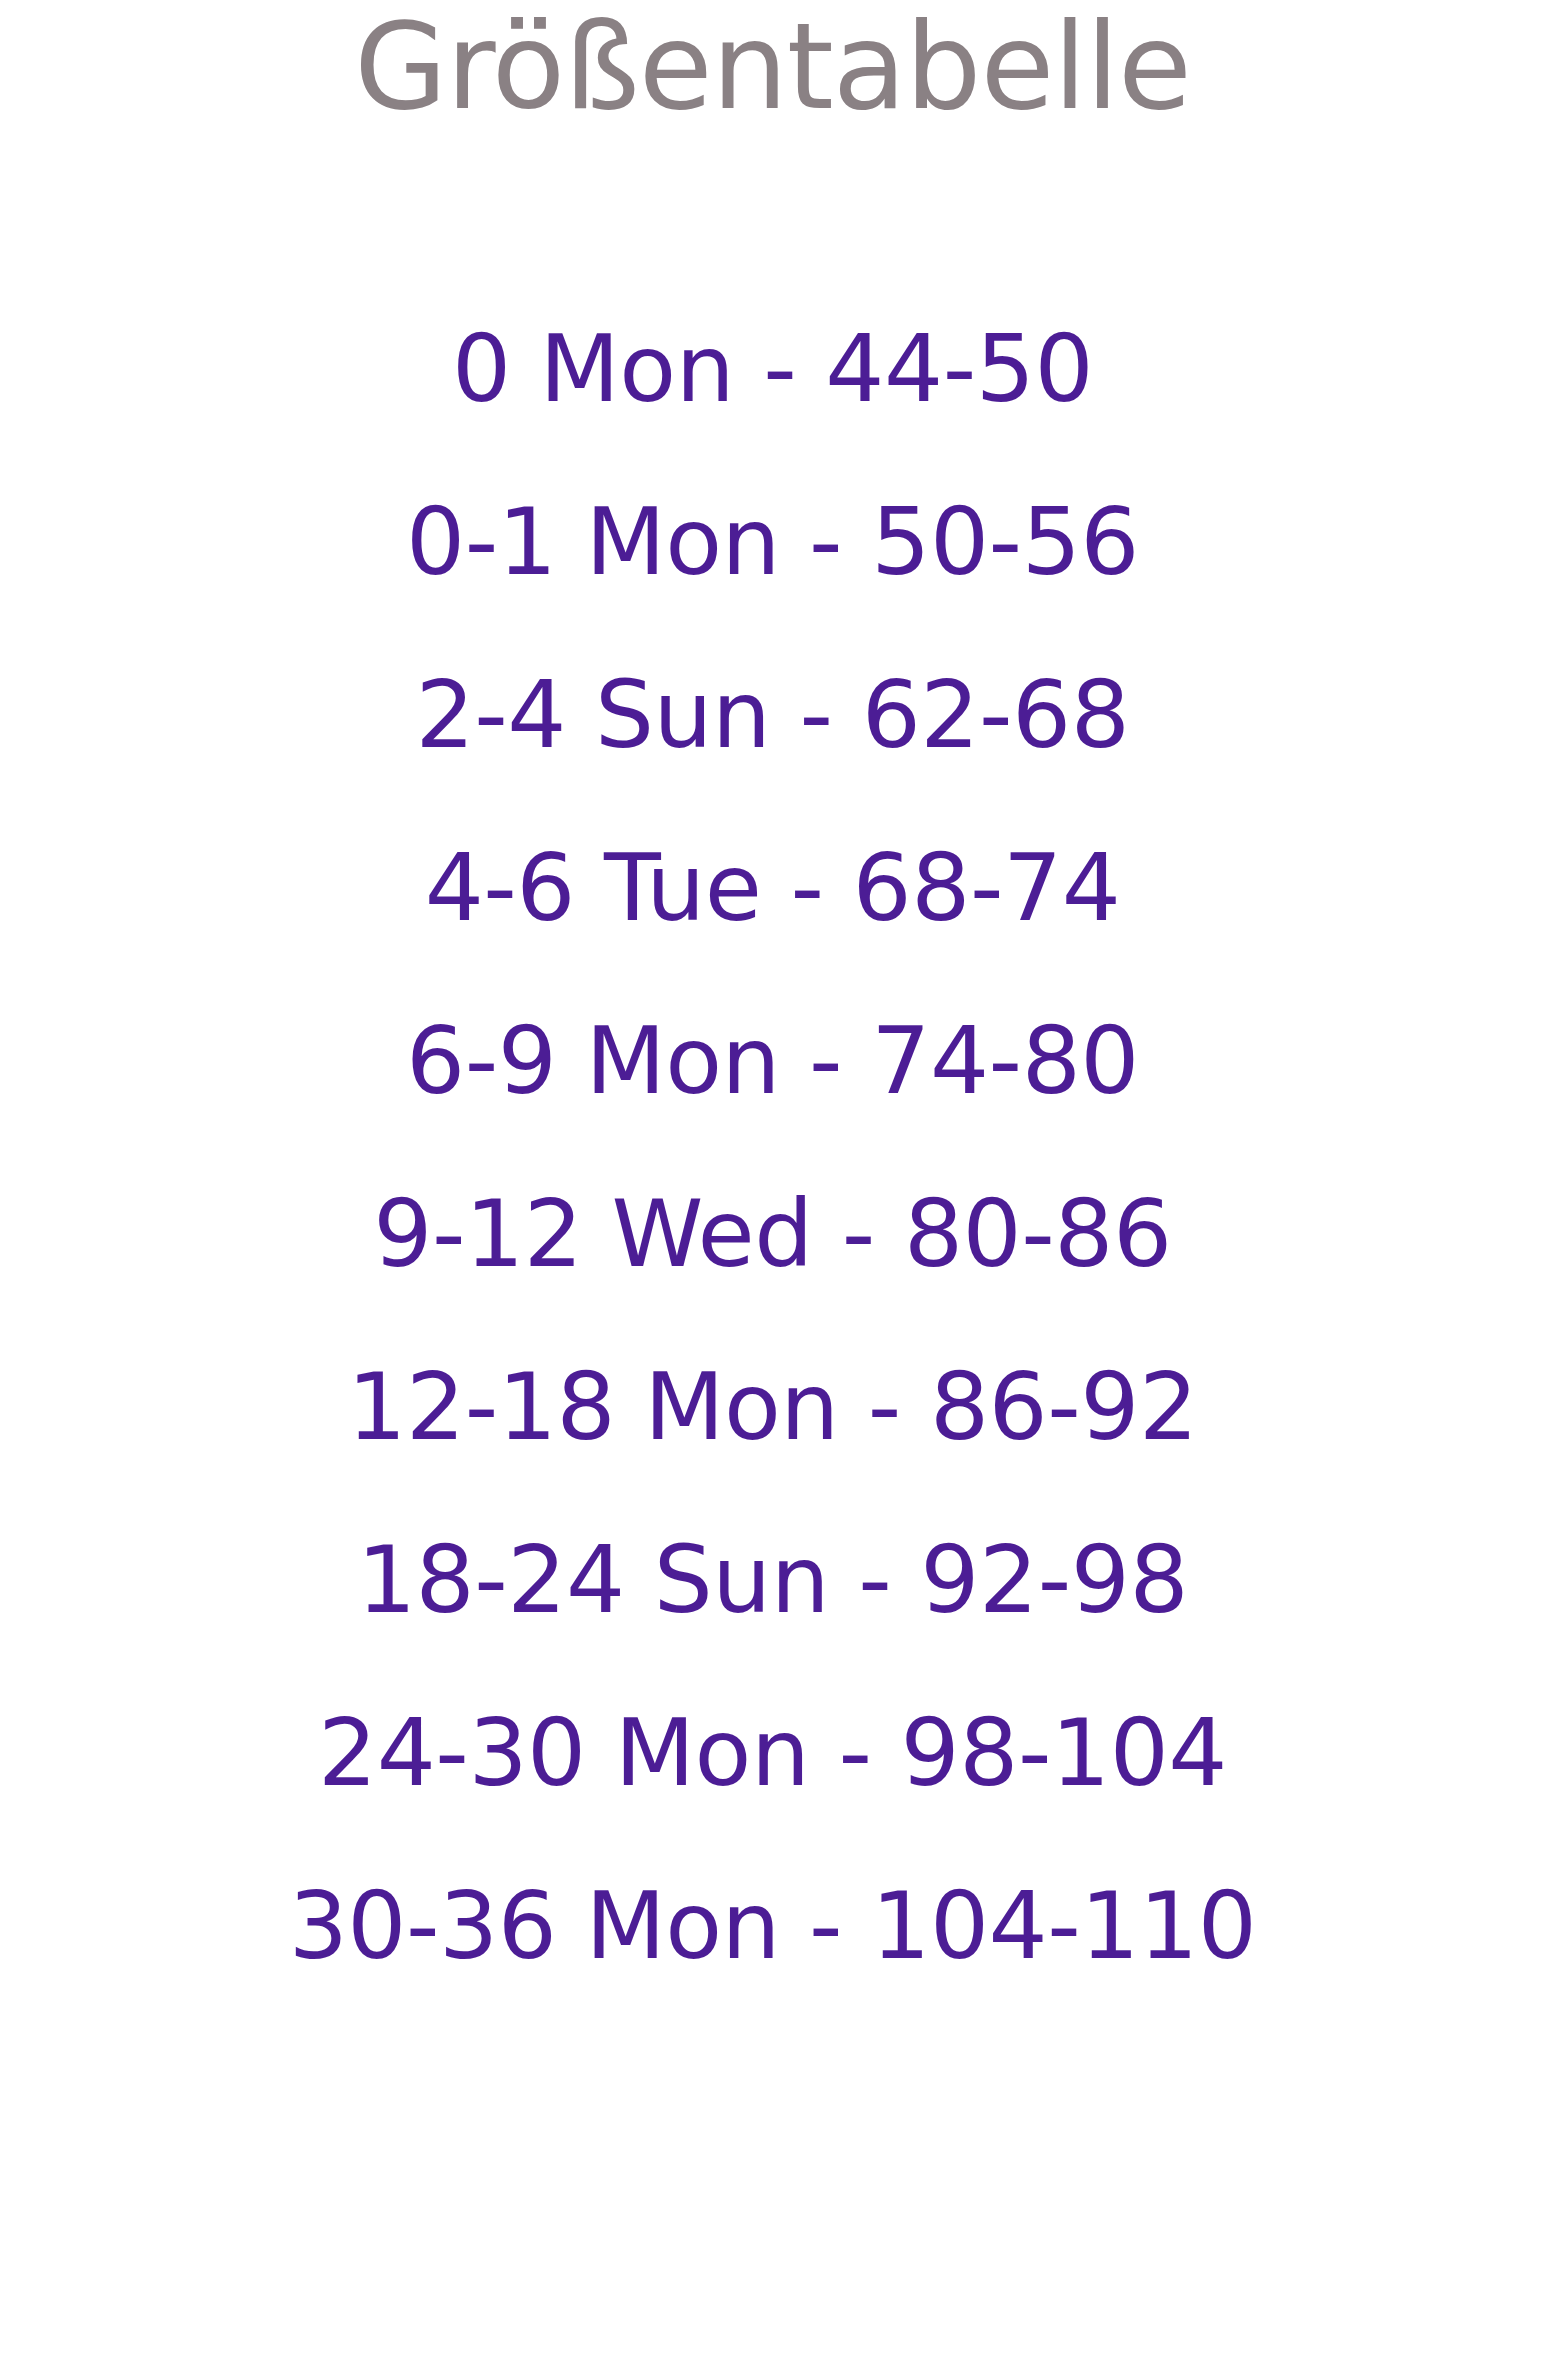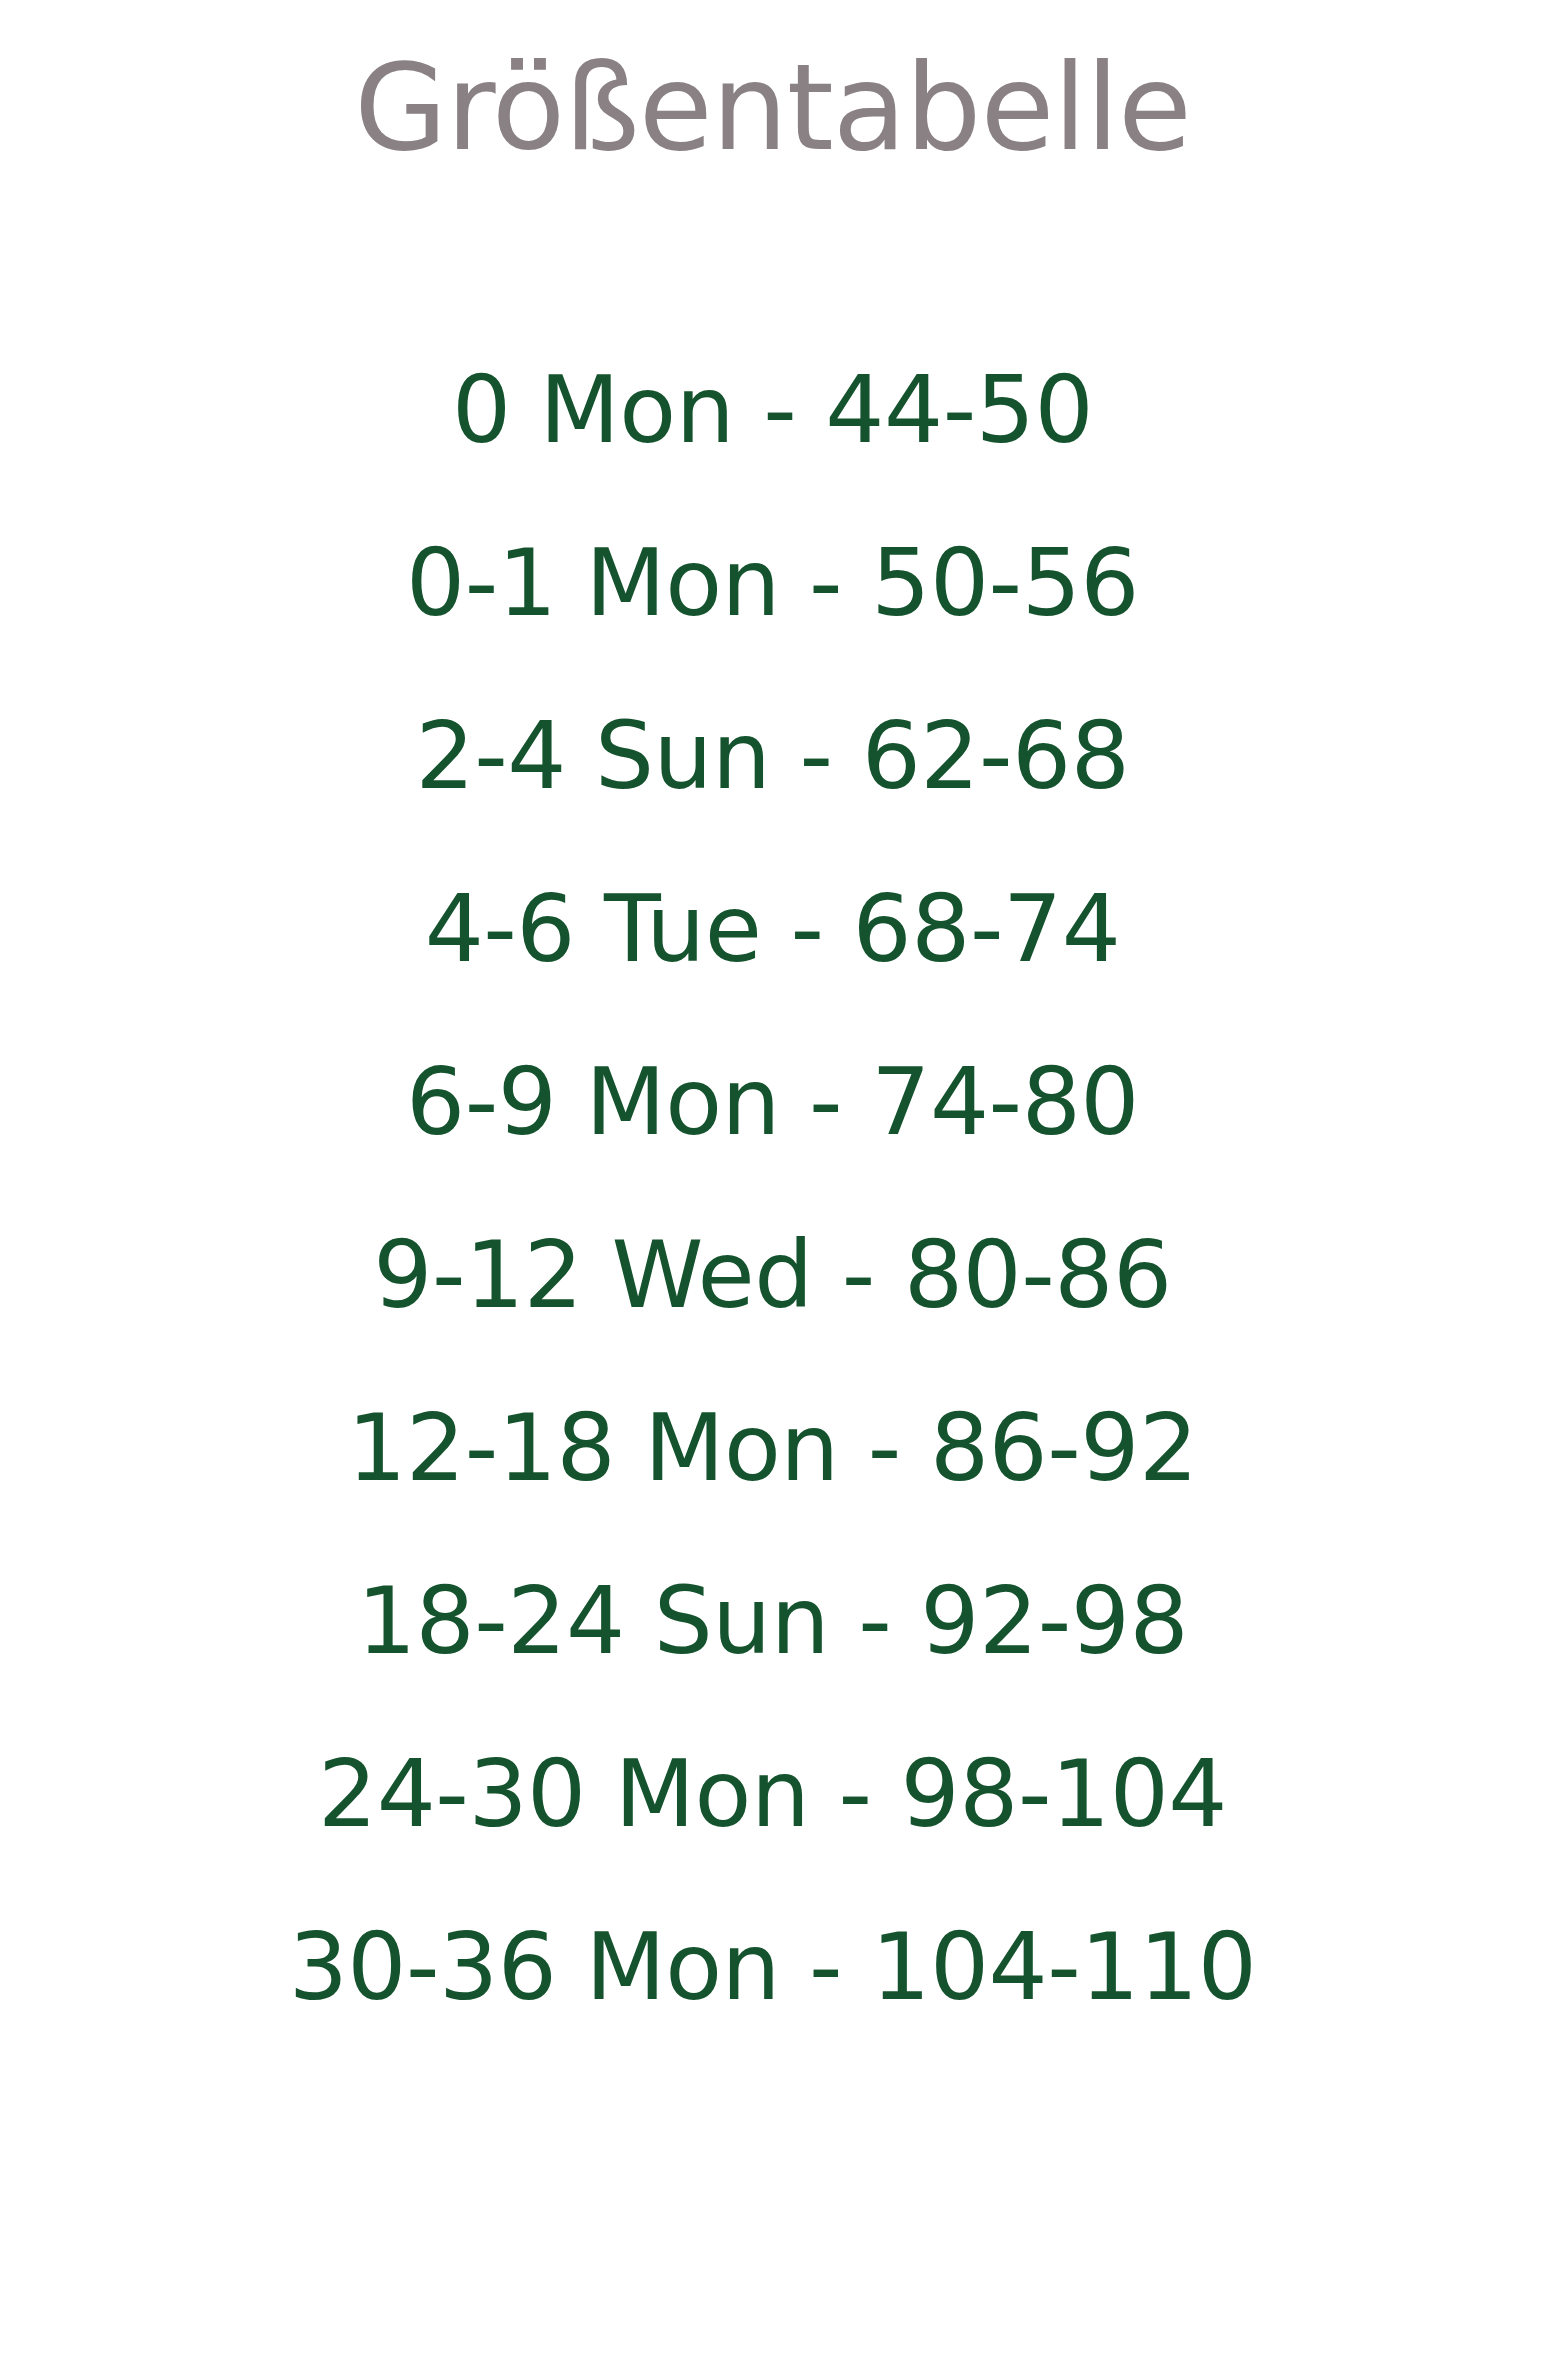--- a/index.html
+++ b/index.html
@@ -17,40 +17,39 @@
   .page {
     width: 1545px;
     height: 2371px;
     box-sizing: border-box;
     display: flex;
     flex-direction: column;
     align-items: center;
     background: #ffffff;
   }
   .title {
-    margin-top: 41px;
     font-size: 120px;
     line-height: 1.12;
     font-weight: 400;
     letter-spacing: -1px;
     color: #8a8184;
     text-align: center;
   }
   .rows {
     margin-top: 189px;
     display: flex;
     flex-direction: column;
     align-items: center;
     width: 100%;
   }
   .row {
     font-size: 93px;
     line-height: 1.0;
     font-weight: 400;
-    color: #14532d;
+    color: #4c1d95;
     text-align: center;
     margin-bottom: 80px;
     letter-spacing: -0.5px;
     white-space: nowrap;
   }
   .row:last-child {
     margin-bottom: 8px;
   }
 </style>
 </head>

